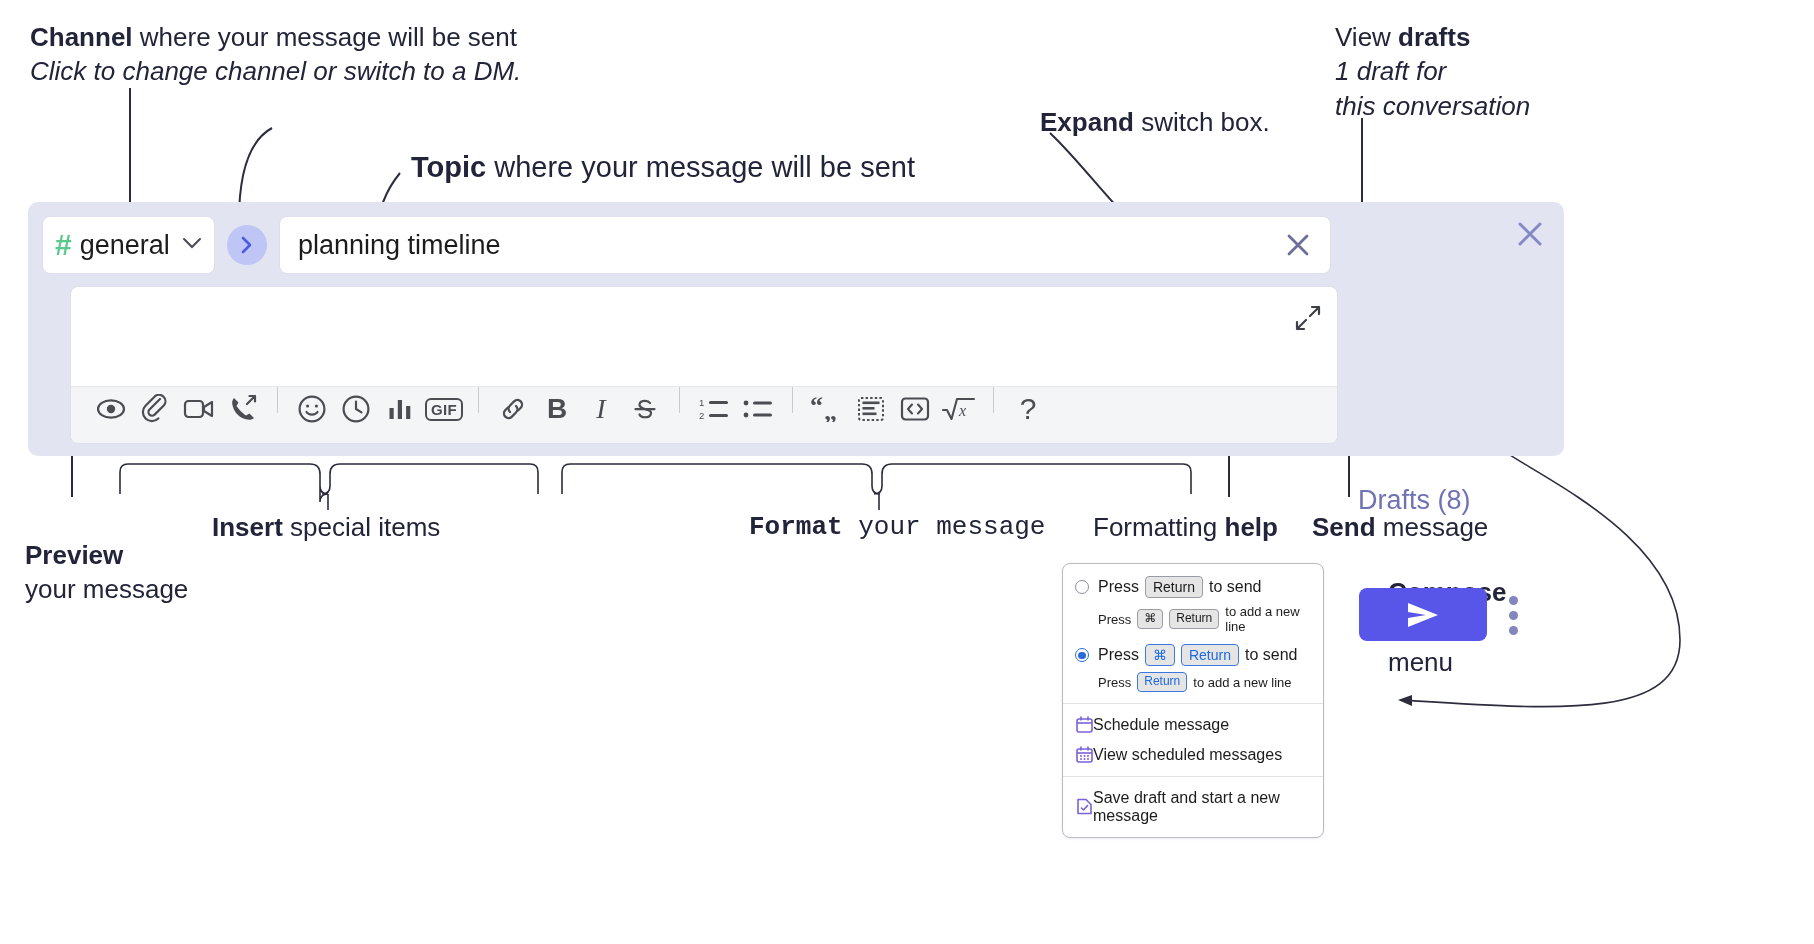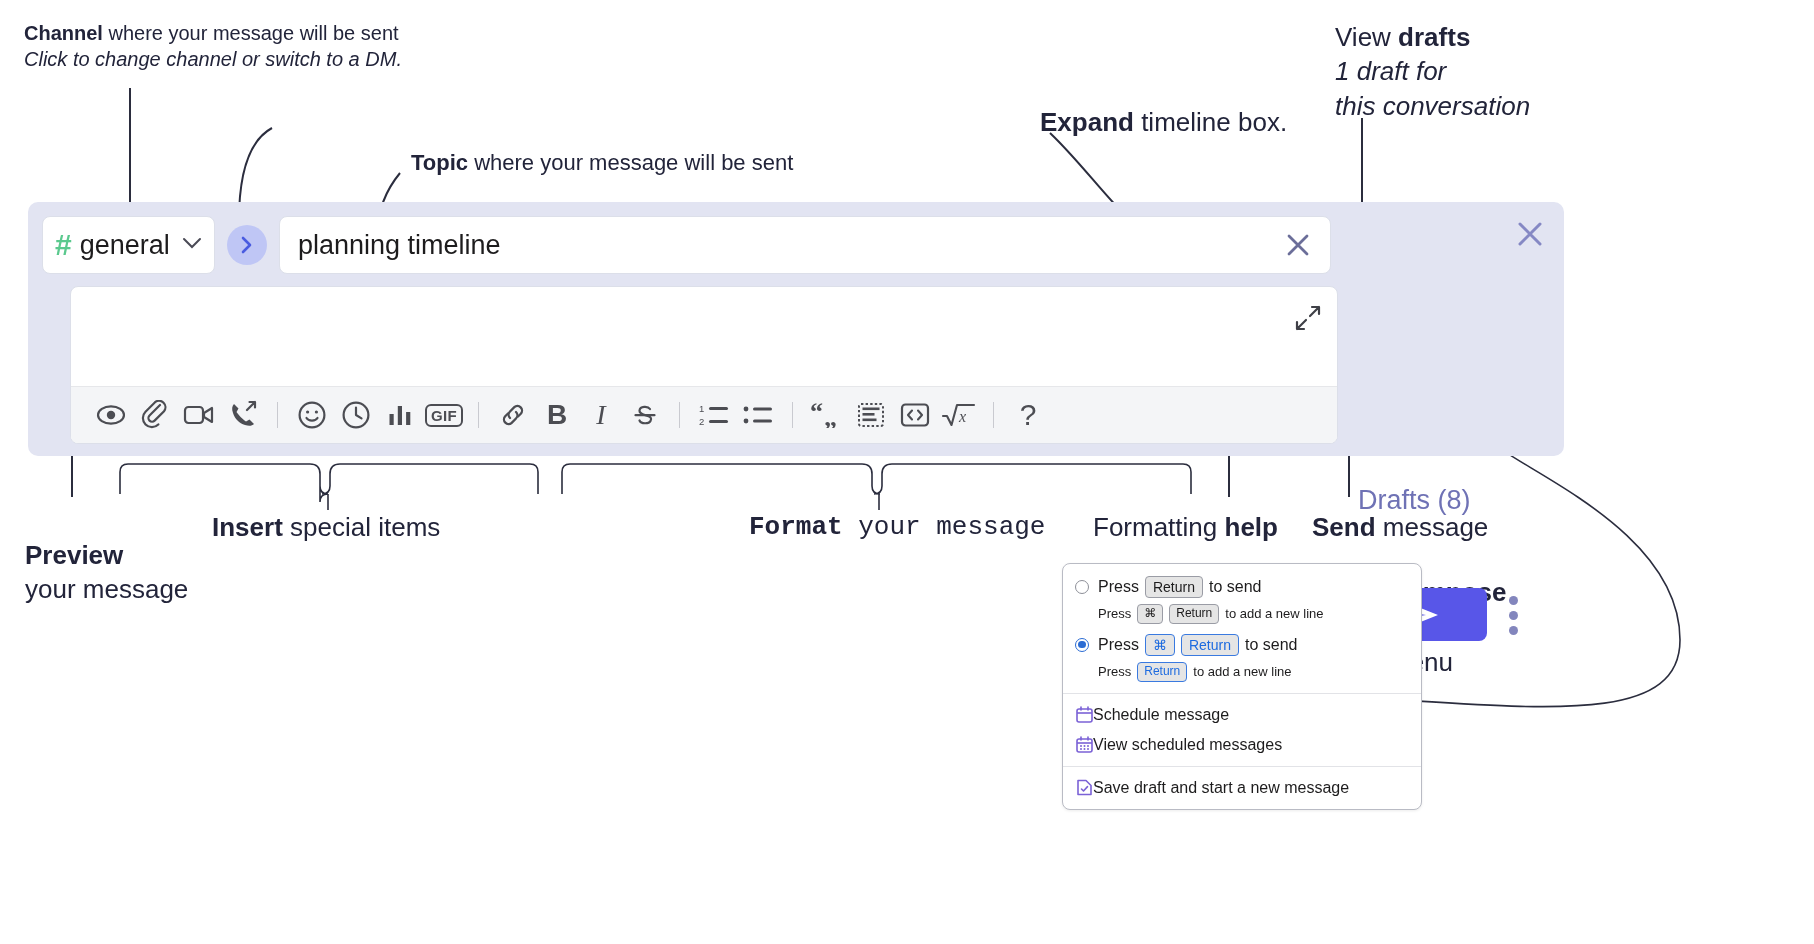--- a/index.html
+++ b/index.html
@@ -12,23 +12,23 @@
     position:relative;
     overflow:hidden;
   }
   .canvas { position:absolute; inset:0; }
   svg.lines { position:absolute; left:0; top:0; width:1814px; height:944px; pointer-events:none; }
 
   
   .anno { position:absolute; color:#22243a; line-height:1.32; }
   .anno b { font-weight:700; }
   .anno i { font-style:italic; }
-  .a-ch   { left:24px;  top:20px;  font-size:20px; }
+  .a-ch   { left:30px;  top:20px;  font-size:26px; }
   .a-goto { left:283px; top:105px; font-size:26px; }
-  .a-topic{ left:411px; top:148px; font-size:22px; }
+  .a-topic{ left:411px; top:148px; font-size:29px; }
   .a-exp  { left:1040px;top:105px; font-size:26px; }
   .a-drf  { left:1335px;top:20px;  font-size:26px; }
 
   .a-prev { left:25px;  top:538px; font-size:26px; }
   .a-ins  { left:212px; top:510px; font-size:26px; }
   .a-fmt  { left:749px; top:510px; font-size:26px;font-family:Liberation Mono, monospace; }
   .a-help { left:1093px;top:510px; font-size:26px; }
   .a-send { left:1312px;top:510px; font-size:26px; }
   .a-copt { left:1388px;top:575px; font-size:26px; line-height:1.35; }
 
@@ -60,21 +60,21 @@
   .msgbox {
     position:absolute; left:42px; top:84px; width:1268px; height:158px;
     background:#fff; border:1px solid #dcdfe9; border-radius:8px; overflow:hidden;
   }
   .placeholder { position:absolute; left:18px; top:22px; font-size:26px; color:#868686; }
   .expand-btn { position:absolute; right:14px; top:16px; cursor:pointer; }
 
   .toolbar {
     position:absolute; left:0; bottom:0; width:100%; height:57px;
     background:#f4f5f7; border-top:1px solid #e6e7ea;
-    display:flex; align-items:center; padding:0 18px; gap:0;margin-top:10px;
+    display:flex; align-items:flex-start; padding:0 18px; gap:0;margin-top:10px;
   }
   .tb { width:44px; height:44px; display:flex; align-items:center; justify-content:center; cursor:pointer; color:#4c4d53; }
   .tbsep { width:1px; height:26px; background:#c9cad0; margin:0 12px; }
   .gif {
     border:2.5px solid #4c4d53; border-radius:6px; font-size:15px; font-weight:700;
     padding:1px 4px; letter-spacing:.3px; color:#4c4d53; font-family:"Liberation Sans", sans-serif;
   }
   .qmark { font-size:30px; color:#4c4d53; font-weight:400; }
   .boldI { font-size:28px; font-weight:700; color:#4c4d53; }
   .italI { font-size:28px; font-style:italic; color:#4c4d53; font-family:"Liberation Serif", serif; }
@@ -85,21 +85,21 @@
   .send-btn {
     position:absolute; left:1331px; top:386px; width:128px; height:53px;
     background:#5856e8; border-radius:8px; display:flex; align-items:center; justify-content:center; cursor:pointer;
   }
   .kebab { position:absolute; left:1481px; top:394px; cursor:pointer; }
   .kebab i { display:block; width:9px; height:9px; border-radius:50%; background:#8386bd; margin-bottom:6px; }
   .close-x { position:absolute; right:16px; top:14px; cursor:pointer; }
 
   
   .menu {
-    position:absolute; left:1062px; top:563px; width:360px;
+    position:absolute; left:1062px; top:563px; width:262px;
     background:#fff; border:1px solid #b9bbc4; border-radius:8px;
     box-shadow:0 1px 3px rgba(0,0,0,.08); font-size:15px; color:#1d1c1d;
   }
   .menu-sec { padding:10px 0 9px 0; }
   .menu-divider { height:1px; background:#e2e3e7; }
   .opt { display:flex; align-items:center; padding:2px 12px; gap:9px; cursor:pointer; }
   .radio { width:14px; height:14px; border-radius:50%; border:1.6px solid #8d8f98; flex:none; position:relative; }
   .radio.on { border-color:#2b6cd4; }
   .radio.on::after { content:""; position:absolute; inset:2.4px; border-radius:50%; background:#2b6cd4; }
   .opt-txt { display:flex; align-items:center; gap:6px; font-size:16px; }
@@ -159,21 +159,21 @@
     <div><b>Channel</b><span> where your message will be sent</span></div>
     <div><i>Click to change channel or switch to a DM.</i></div>
   </div>
 
 
   <div class="anno a-topic">
     <b>Topic</b><span> where your message will be sent</span>
   </div>
 
   <div class="anno a-exp">
-    <b>Expand</b><span> timeline box.</span>
+    <b>Expand</b><span> switch box.</span>
   </div>
 
   <div class="anno a-drf">
     <div><span>View </span><b>drafts</b></div>
     <div><i>1 draft for</i></div>
     <div><i>this conversation</i></div>
   </div>
 
   <div class="anno a-prev">
     <div><b>Preview</b></div>

